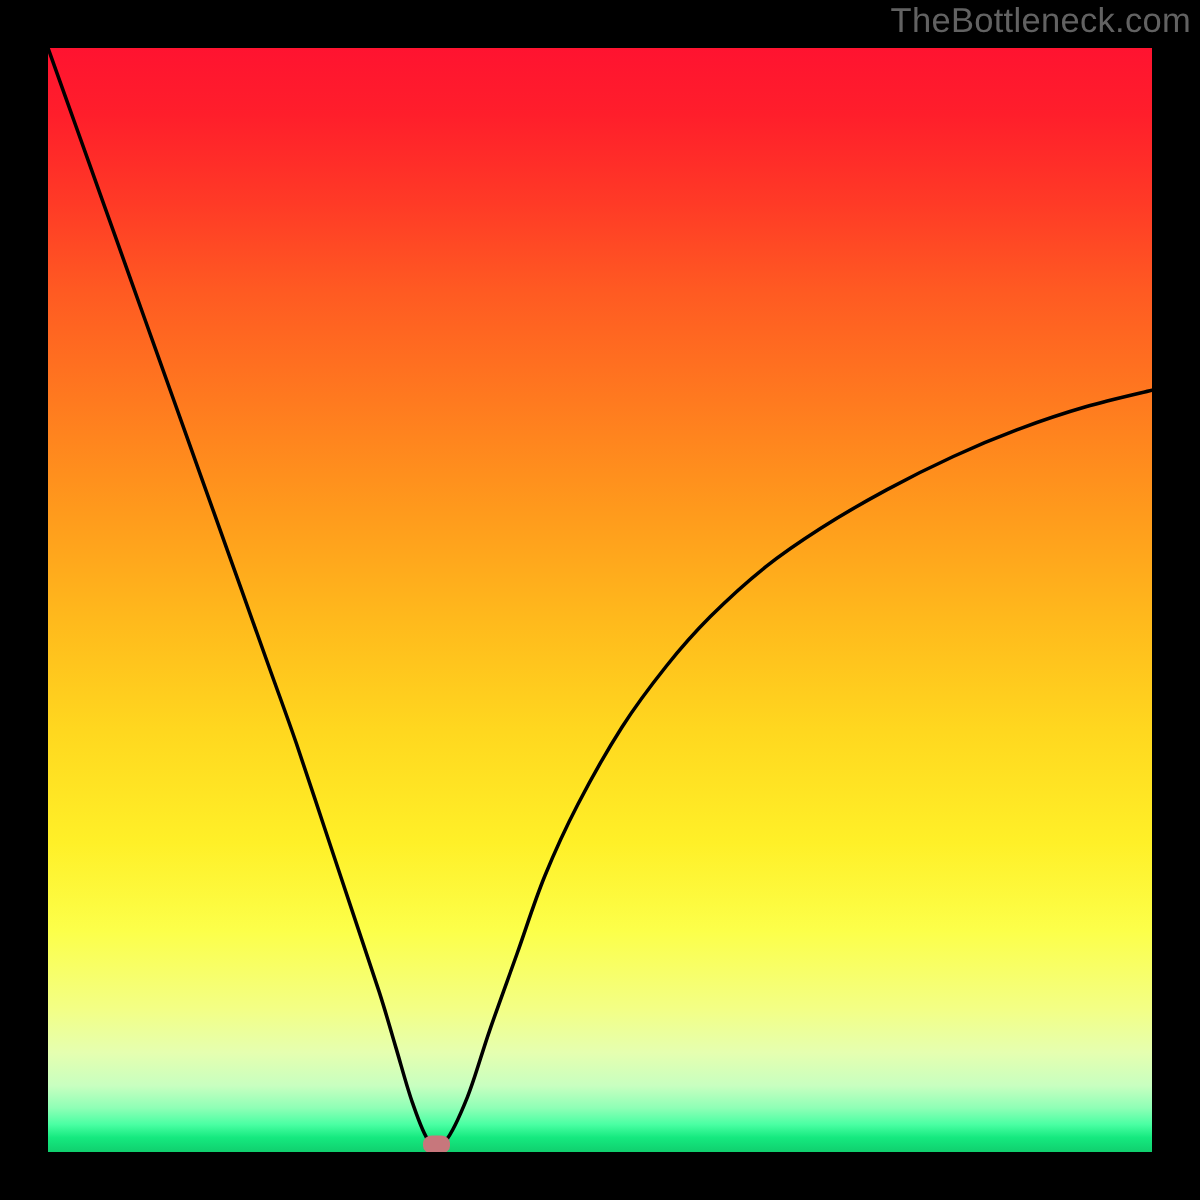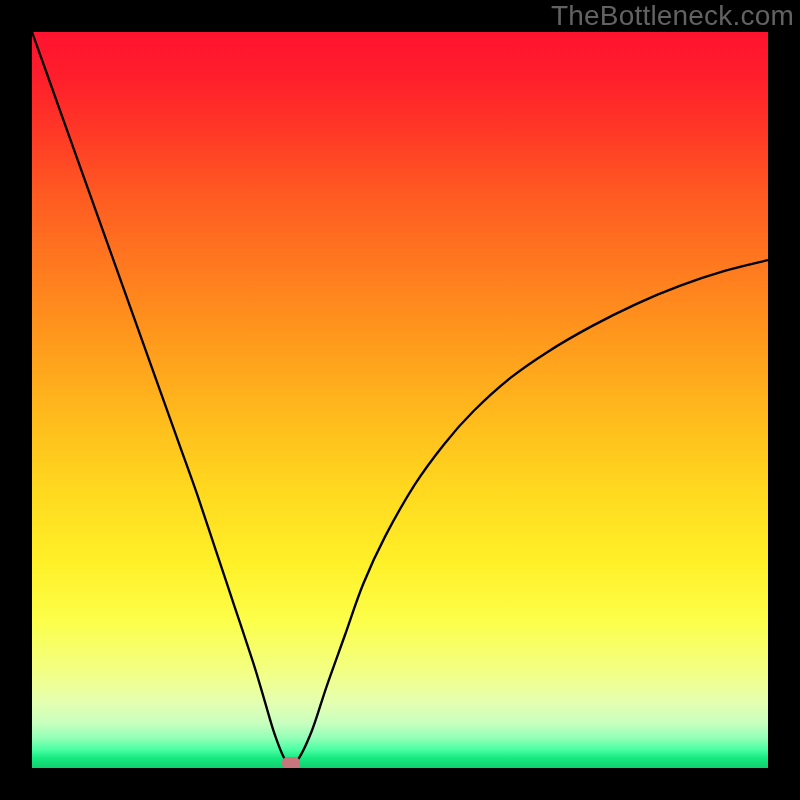--- a/index.html
+++ b/index.html
@@ -59,21 +59,21 @@
     height: 12px;
     background: #c7777c;
     border-radius: 6px / 5px;
     transform: translate(-50%, -50%);
   }
   .watermark {
     position: absolute;
     top: 0;
     right: 6px;
     color: #626262;
-    font-size: 28px;
+    font-size: 23px;
     letter-spacing: 0.2px;
     font-weight: 400;
     margin-left: 24px;
   }
 </style>
 </head>
 <body>
 
 <div class="stage">
   <div class="watermark">TheBottleneck.com</div>

